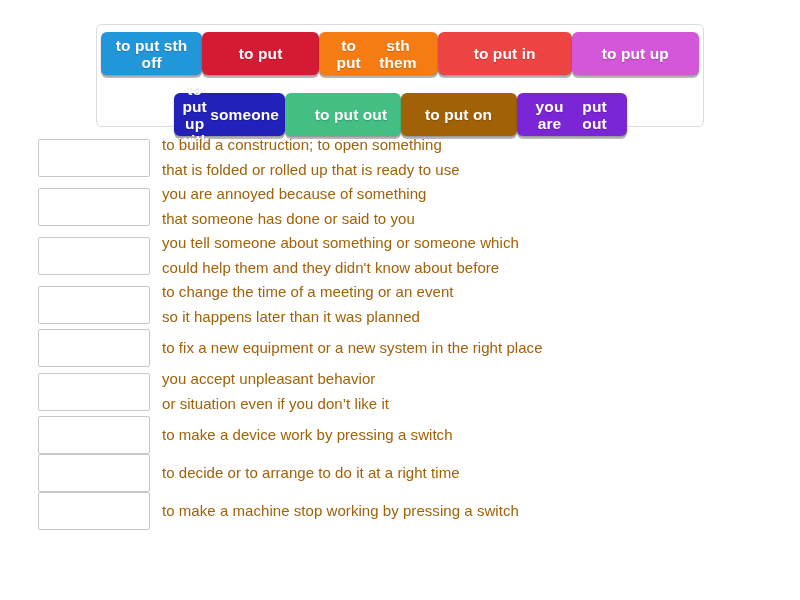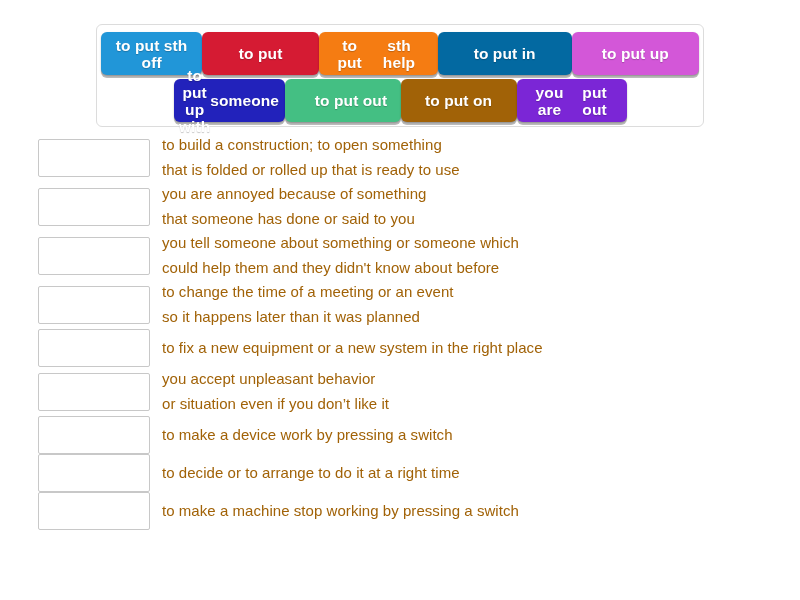--- a/index.html
+++ b/index.html
@@ -32,21 +32,21 @@
     background: #ffffff;
     padding: 6px 4px 6px 4px;
     box-sizing: border-box;
   }
   .tile-row {
     display: flex;
     justify-content: center;
     align-items: center;
     gap: 0;
     height: 45px;
-    margin-bottom: 2px;
+    margin-bottom: 16px;
   }
   .tile {
     position: relative;
     display: flex;
     align-items: center;
     justify-content: center;
     text-align: center;
     height: 43px;
     box-sizing: border-box;
     border-radius: 6px;
@@ -106,23 +106,23 @@
   <div class="tile-bank">
     <div class="tile-row">
         <div class="tile" style="background: rgb(33, 150, 216); width: 104px;">
           <span>to put sth off</span>
         </div>
         <div class="tile" style="background: rgb(213, 27, 51); width: 120px;">
           <span>to put</span>
         </div>
         <div class="tile" style="background: rgb(245, 124, 18); width: 122px;">
           <span>to put</span>
-          <span>sth help</span>
+          <span>sth them</span>
         </div>
-        <div class="tile" style="background: #0369a1; width: 138px;">
+        <div class="tile" style="background: #ef4444; width: 138px;">
           <span>to put in</span>
         </div>
         <div class="tile" style="background: rgb(211, 87, 216); width: 131px;">
           <span>to put up</span>
         </div>
       </div>
     <div class="tile-row">
         <div class="tile" style="background: rgb(34, 34, 187); width: 111px;">
           <span>to put up with</span>
           <span>someone</span>

